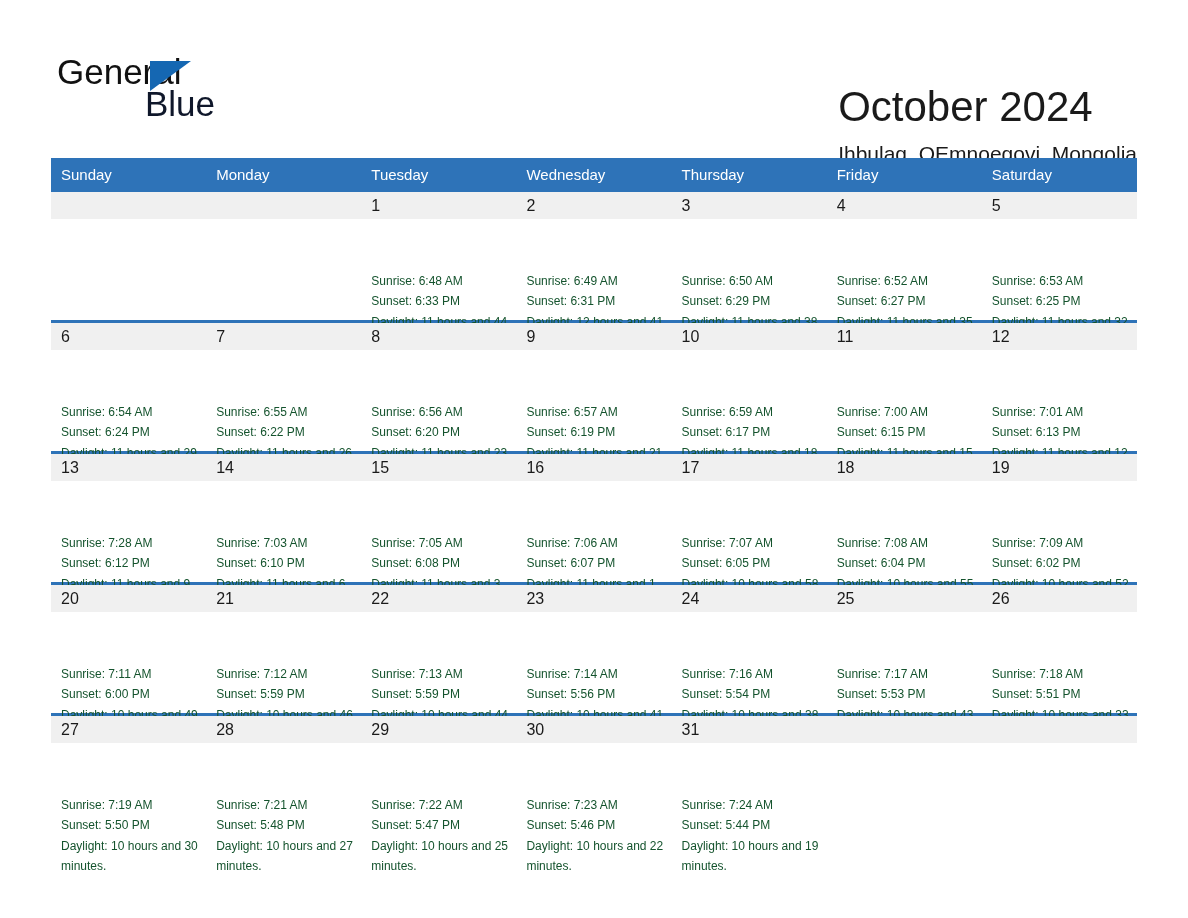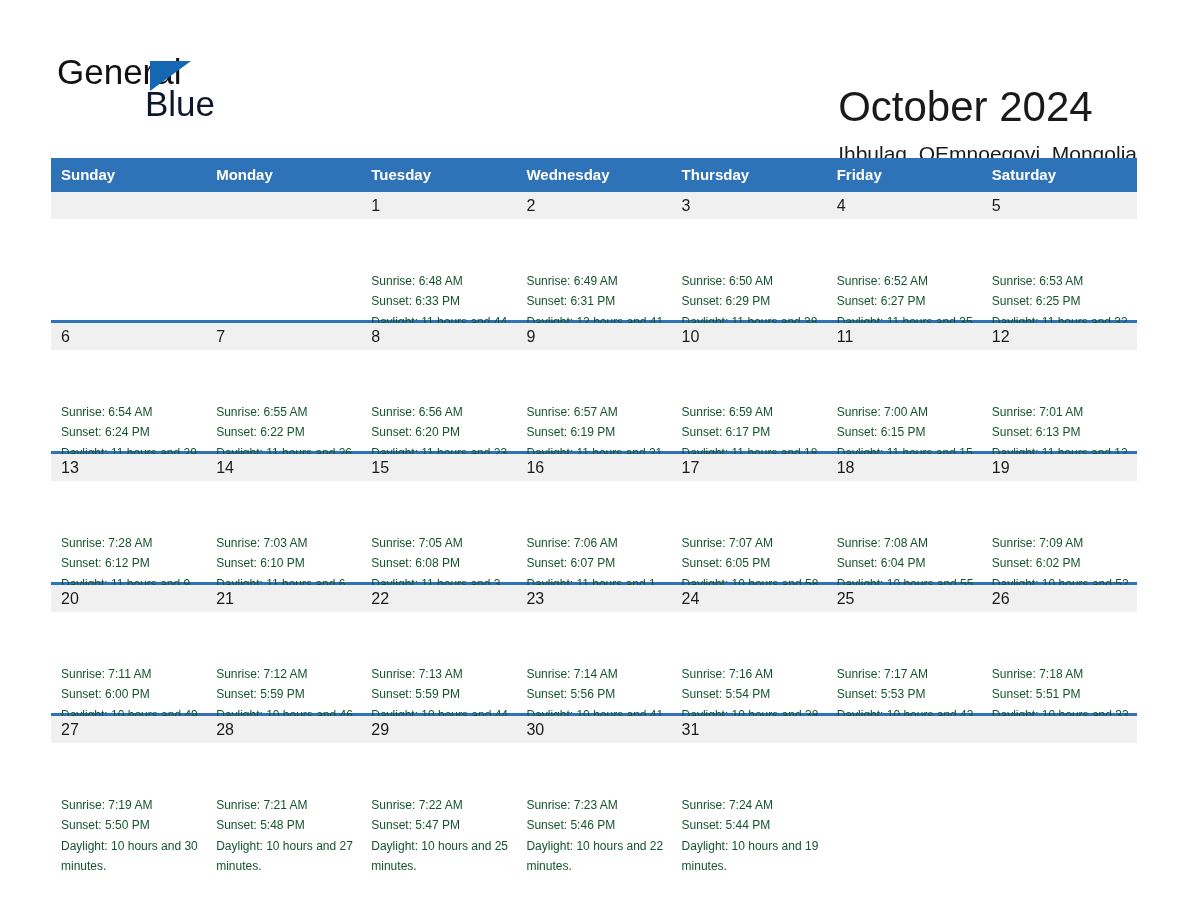--- a/index.html
+++ b/index.html
@@ -96,21 +96,21 @@
     top: 158px;
     width: 1086px;
     border-collapse: collapse;
     table-layout: fixed;
   }
 
   .calendar th {
     background: #2e73b8;
     color: #ffffff;
     font-size: 15px;
-    font-weight: bold;
+    font-weight: normal;
     text-align: left;
     padding: 8px 0 9px 10px;
     height: 17px;
     box-sizing: content-box;
   }
 
   .calendar td {
     vertical-align: top;
     padding: 0;
     width: 155.14px;

